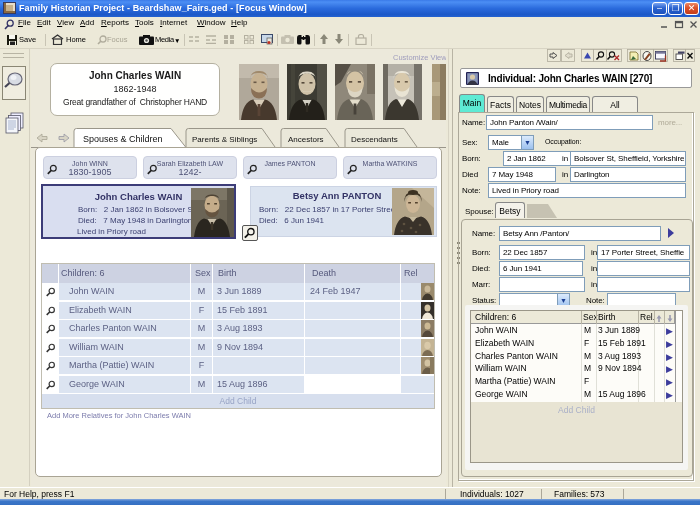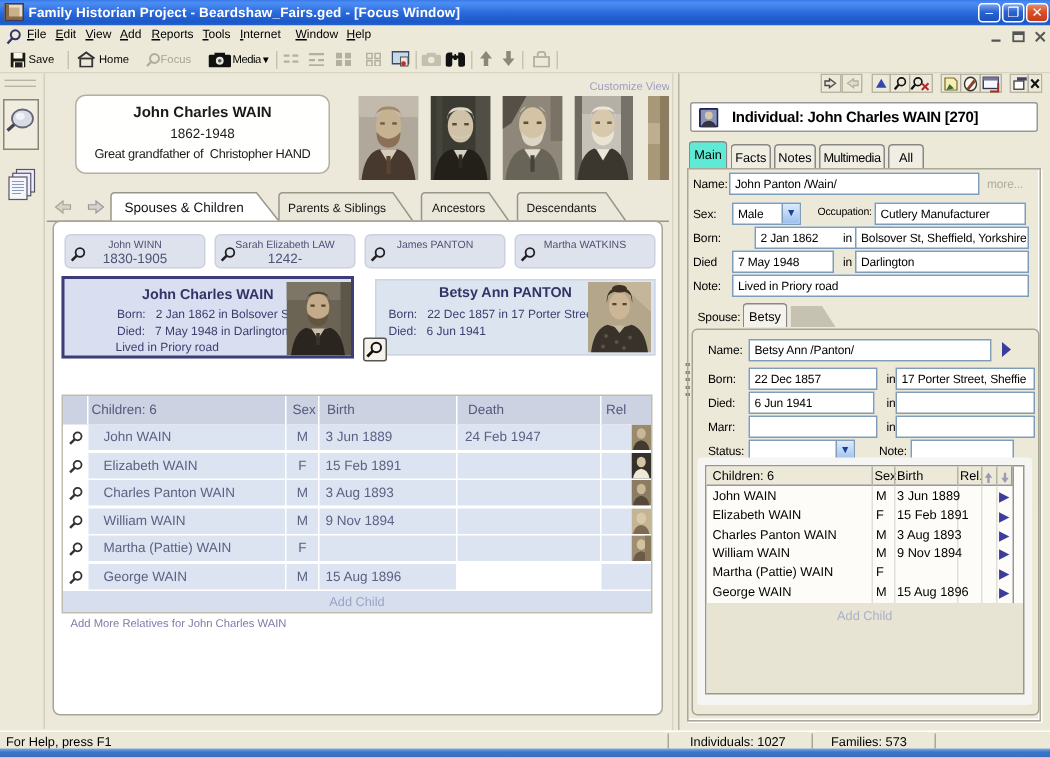--- a/index.html
+++ b/index.html
@@ -583,30 +583,29 @@
         <circle cx="6.5" cy="5" r="2.6" fill="#d8c8a8"></circle>
         <path d="M1.5 13 Q2.5 8.5 6.5 8.5 Q10.5 8.5 11.5 13 Z" fill="#334"></path>
       </svg>
     <div class="abs" style="left:27px;top:4px;font-weight:bold;font-size:10px;letter-spacing:-0.2px">Individual: John Charles WAIN [270]</div>
   </div>
 
   <div class="rtab on" style="left:4px;width:26px">Main</div>
   <div class="rtab" style="left:32px;width:27px">Facts</div>
   <div class="rtab" style="left:61px;width:28px">Notes</div>
   <div class="rtab" style="left:91px;width:44px;letter-spacing:-0.3px">Multimedia</div>
-  <div class="rtab" style="left:137px;width:24px">All</div>
+  <div class="rtab" style="left:137px;width:46px">All</div>
   <div id="tabpage"></div>
 
   <div class="lbl" style="left:7px;top:69px">Name:</div>
   <div class="fld" style="left:31px;top:66px;width:167px">John Panton /Wain/</div>
   <div class="lbl" style="left:203px;top:69px;color:#b0ab98">more...</div>
   <div class="lbl" style="left:7px;top:89px">Sex:</div>
   <div class="fld combo" style="left:33px;top:86px;width:46px">Male<span class="arr">▼</span></div>
   <div class="lbl" style="left:90px;top:89px;font-size:7px">Occupation:</div>
-  <div class="fld" style="left:128px;top:86px;width:101px">Cutlery Manufacturer</div>
   <div class="lbl" style="left:7px;top:105px">Born:</div>
   <div class="fld" style="left:48px;top:102px;width:92px">2 Jan 1862</div>
   <div class="lbl" style="left:107px;top:105px">in</div>
   <div class="fld" style="left:115px;top:102px;width:116px">Bolsover St, Sheffield, Yorkshire</div>
   <div class="lbl" style="left:7px;top:121px">Died</div>
   <div class="fld" style="left:33px;top:118px;width:68px">7 May 1948</div>
   <div class="lbl" style="left:107px;top:121px">in</div>
   <div class="fld" style="left:115px;top:118px;width:116px">Darlington</div>
   <div class="lbl" style="left:7px;top:137px">Note:</div>
   <div class="fld" style="left:33px;top:134px;width:198px">Lived in Priory road</div>

